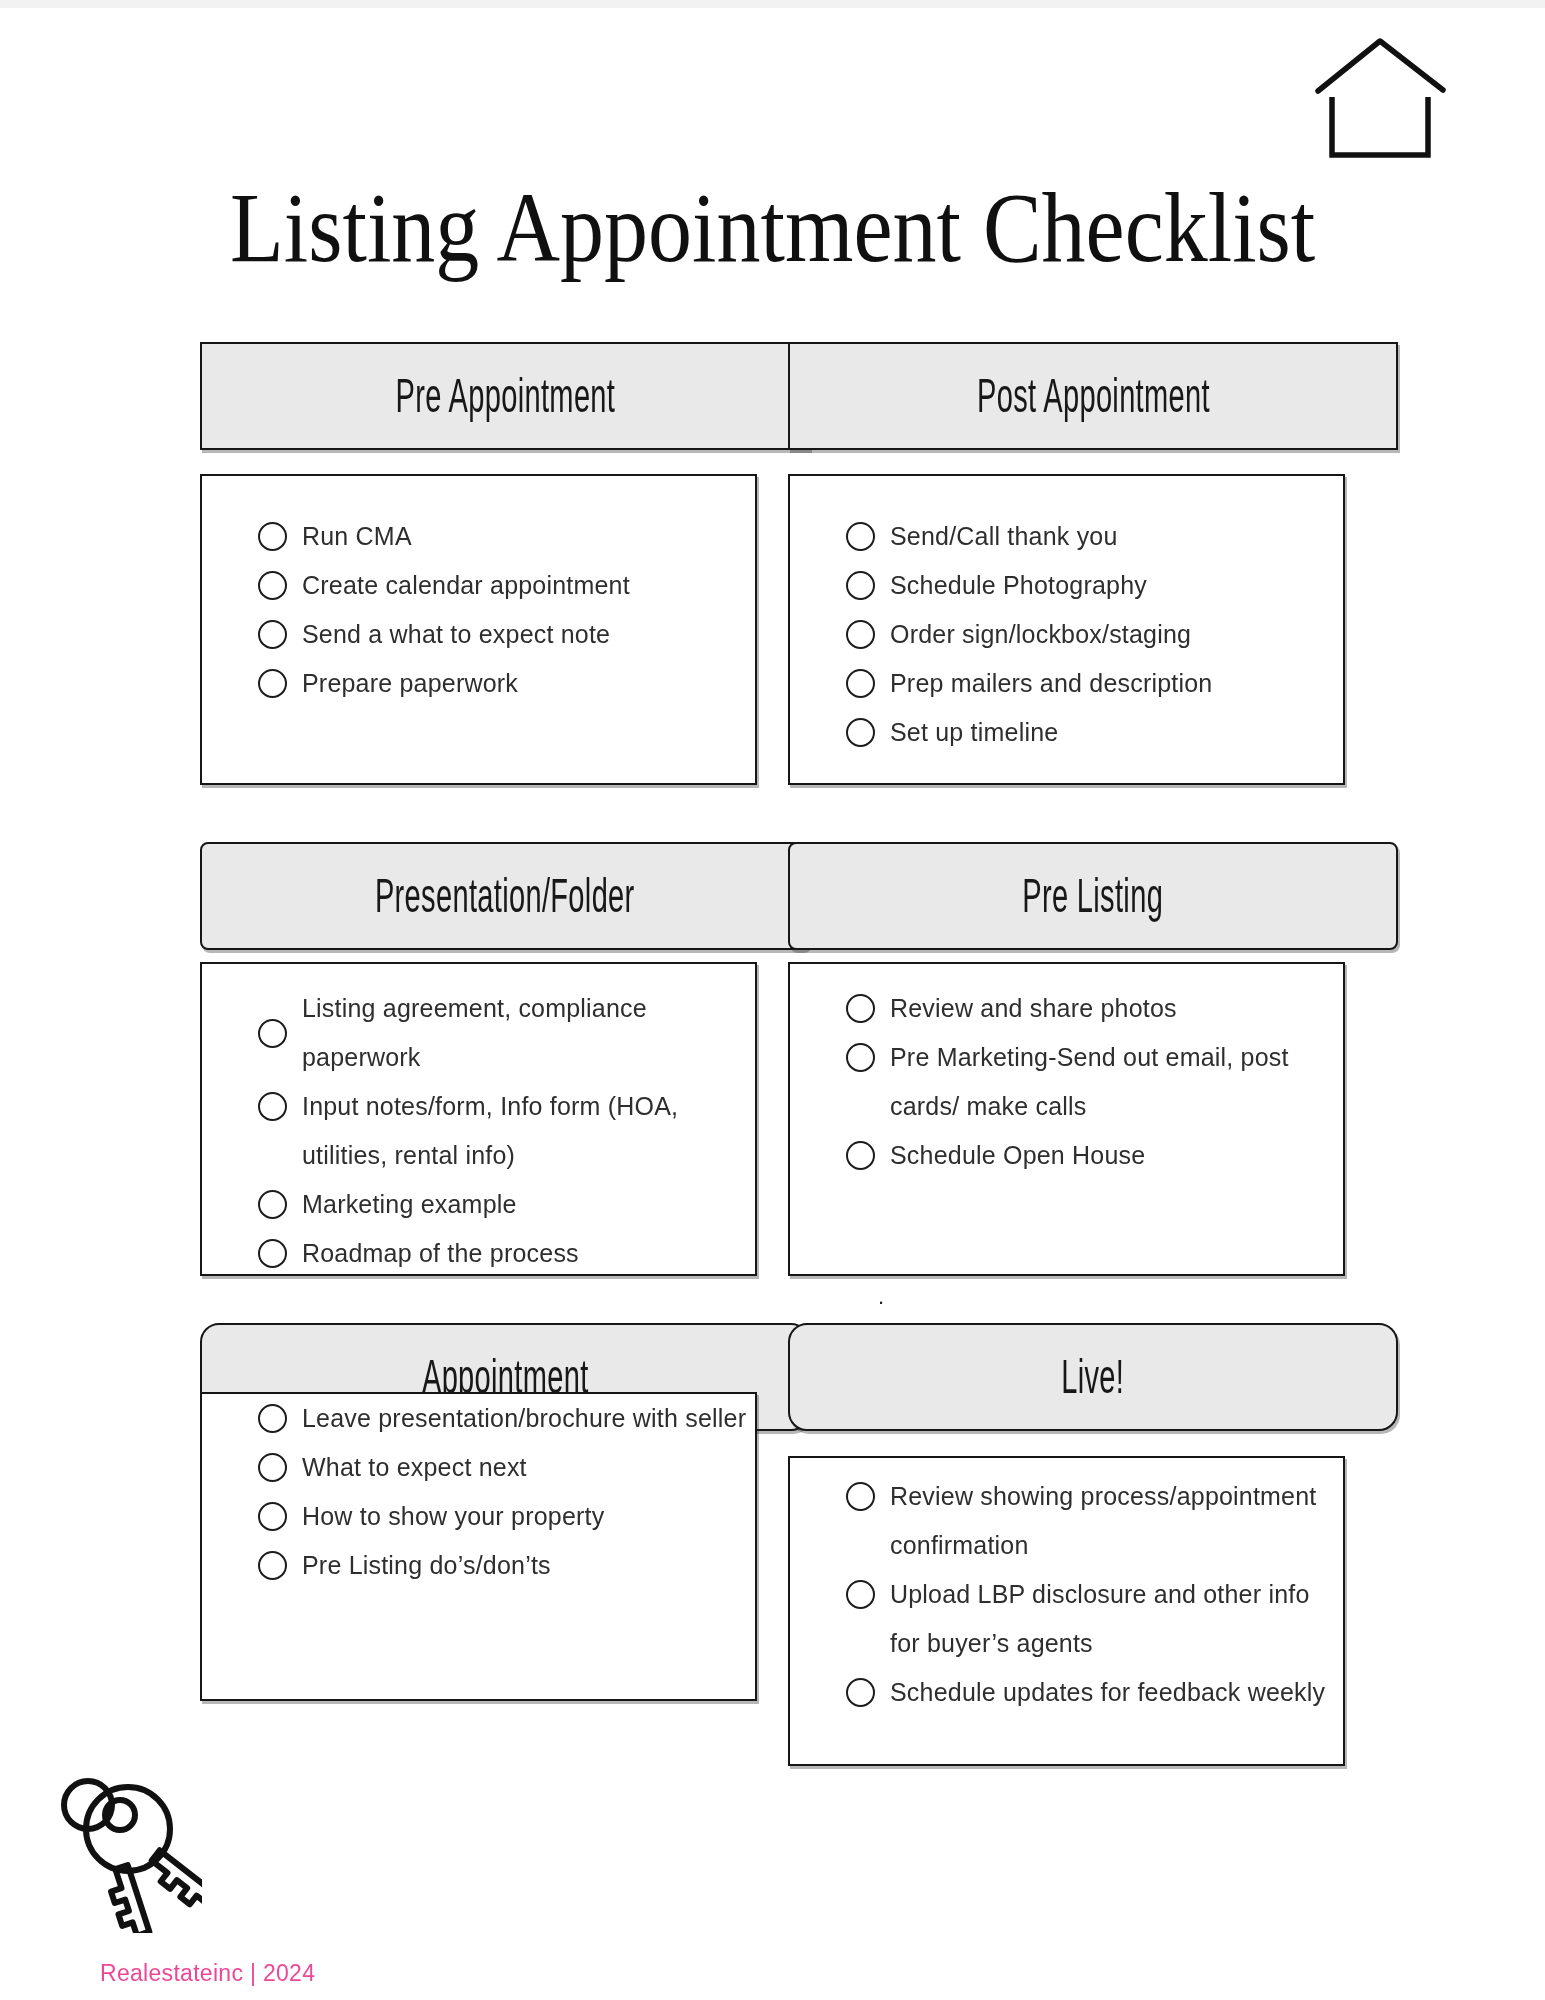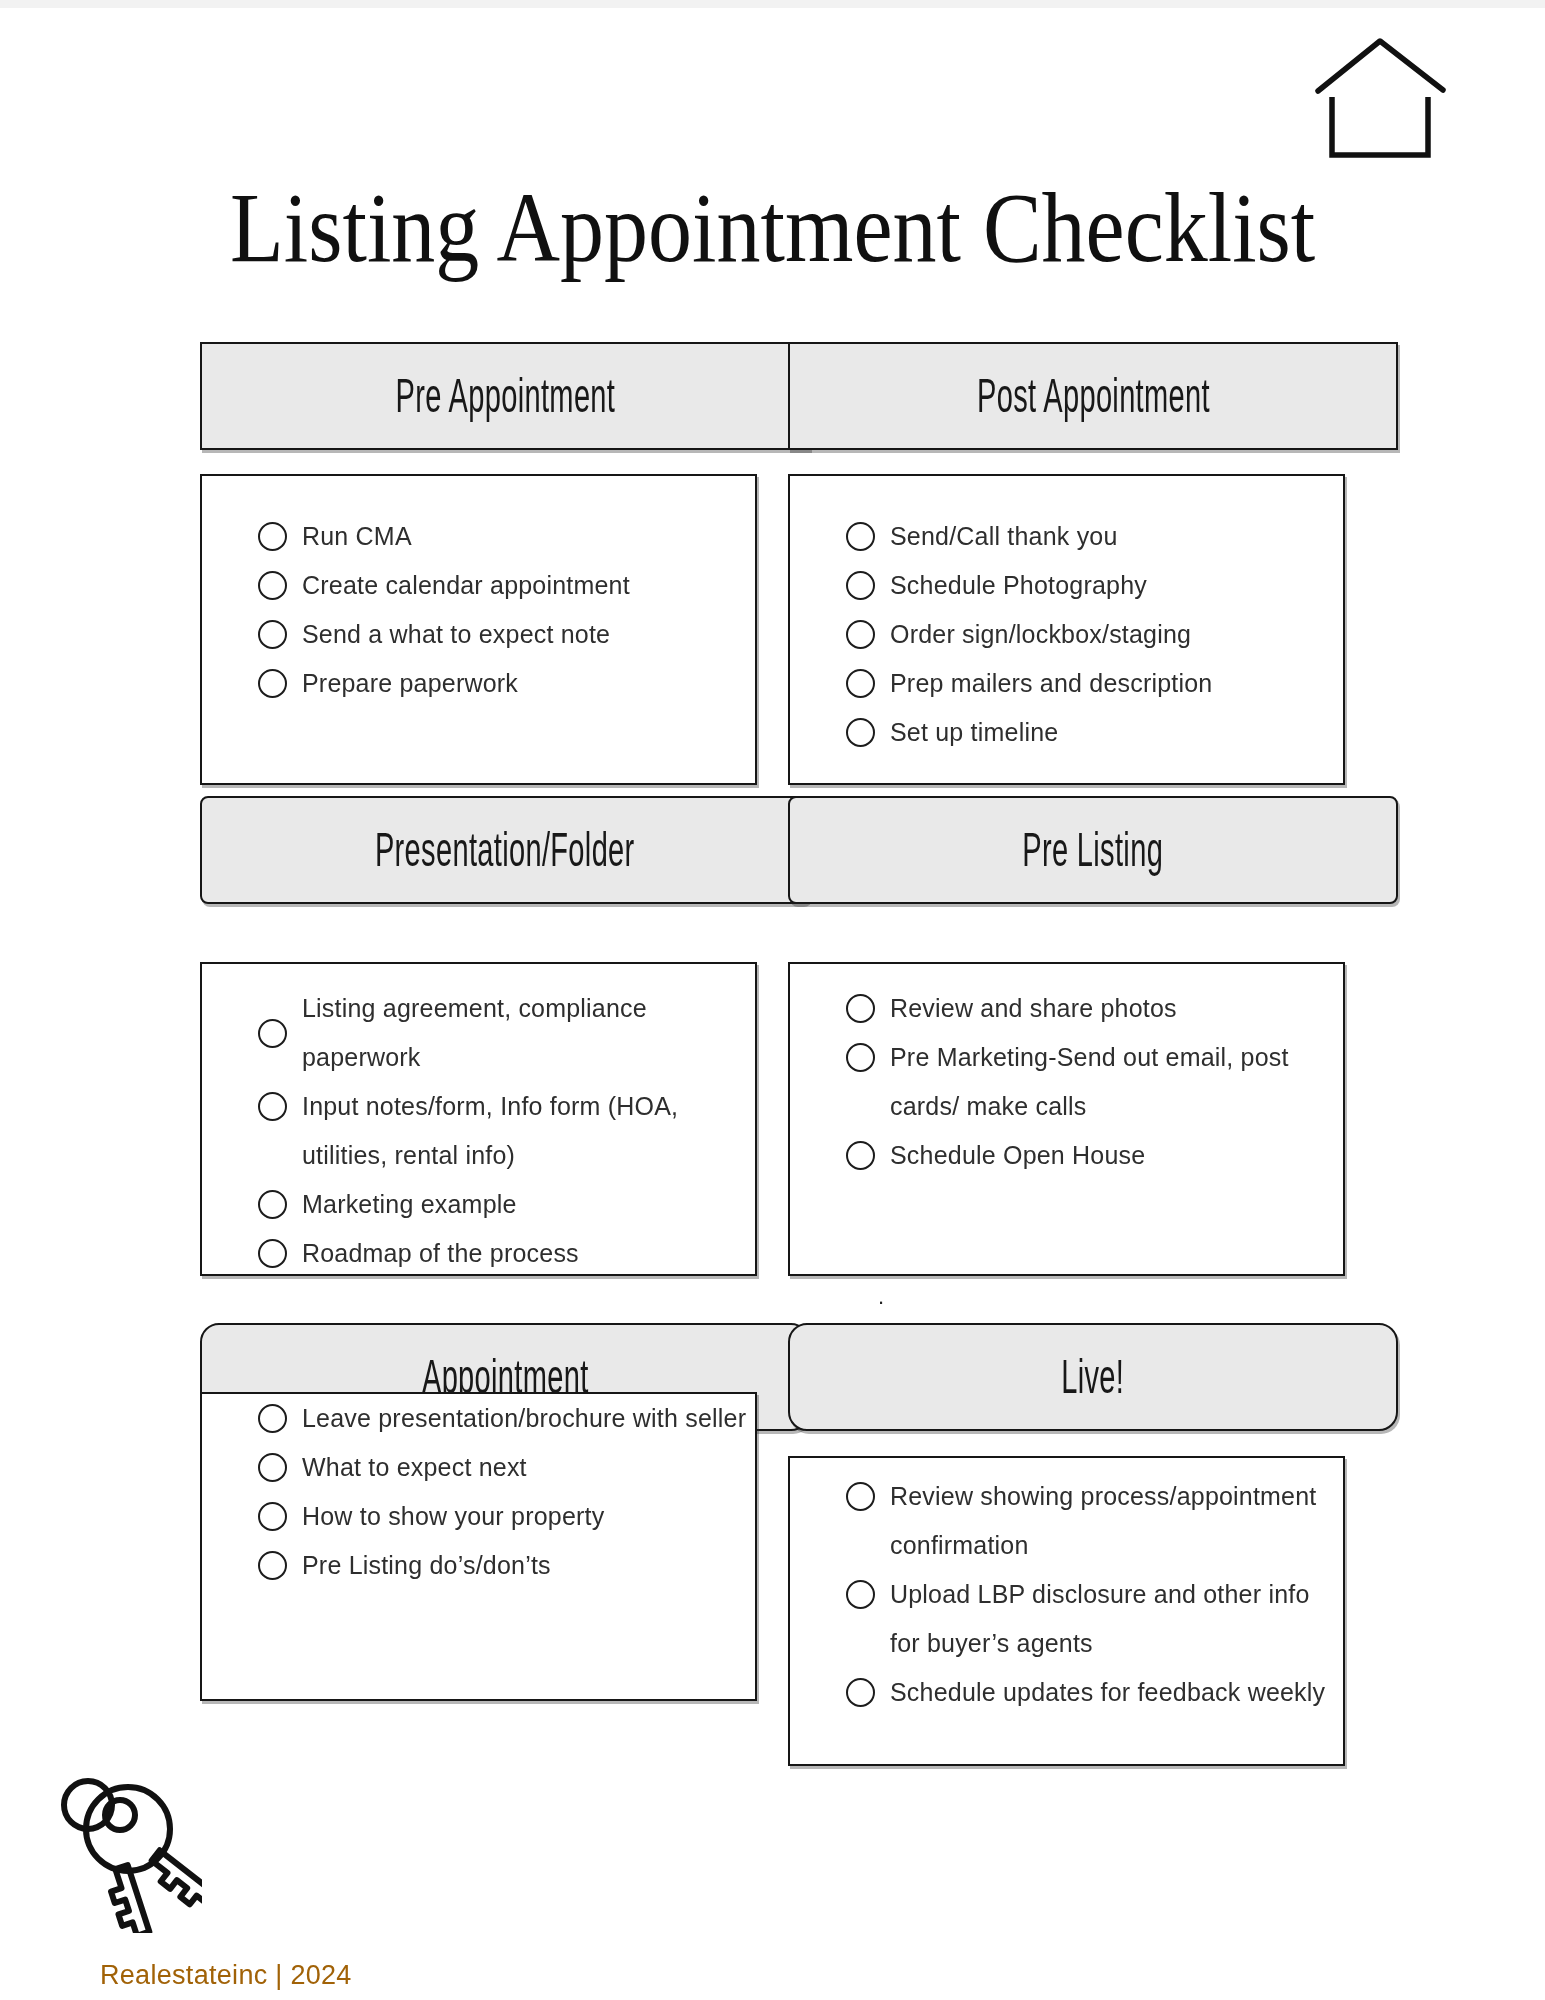--- a/index.html
+++ b/index.html
@@ -39,31 +39,31 @@
   .check-item{
     display:flex;align-items:flex-start;
     font-size:25px;line-height:49px;color:#2e2e2e;letter-spacing:0.2px;
   }
   .checkbox{
     width:29px;height:29px;box-sizing:border-box;border:2.5px solid #1c1c1c;
     border-radius:50%;flex:0 0 auto;margin:10px 15px 0 0;background:#fff;
   }
   
   .hx0{left:200px;} .hx1{left:788px;}
-  .hr0{top:334px;} .hr1{top:788px;border-radius:8px;} .hr2{top:1315px;border-radius:19px;}
+  .hr0{top:334px;} .hr1{top:834px;border-radius:8px;} .hr2{top:1315px;border-radius:19px;}
   .br0{top:466px;height:311px;padding-top:36px;}
   .br1{top:954px;height:314px;padding-top:20px;}
   .br2l{top:1384px;height:309px;padding-top:0;}
   .br2r{top:1448px;height:310px;padding-top:14px;}
   
   .center-first .check-item:nth-child(1){align-items:center;}
   .center-first .check-item:nth-child(1) .checkbox{margin-top:0;}
   
   .stray-period{position:absolute;left:878px;top:1276px;font-size:22px;color:#222;}
-  .page-footer{position:absolute;left:100px;top:1952px;font-size:27px;color:#a16207;letter-spacing:0.3px;}
+  .page-footer{position:absolute;left:100px;top:1952px;font-size:23px;color:#ec4899;letter-spacing:0.3px;}
 </style>
 </head>
 <body>
 
 <div id="page">
 
   <svg class="house-svg" width="136" height="126" viewBox="0 0 136 126" fill="none" xmlns="http://www.w3.org/2000/svg">
     <polyline points="6,57 68,7 131,56" stroke="#111" stroke-width="5.5" fill="none" stroke-linecap="round" stroke-linejoin="round"></polyline>
     <path d="M20,63 V121 H116 V63" stroke="#111" stroke-width="5.5" fill="none" stroke-linecap="butt" stroke-linejoin="miter"></path>
   </svg>

